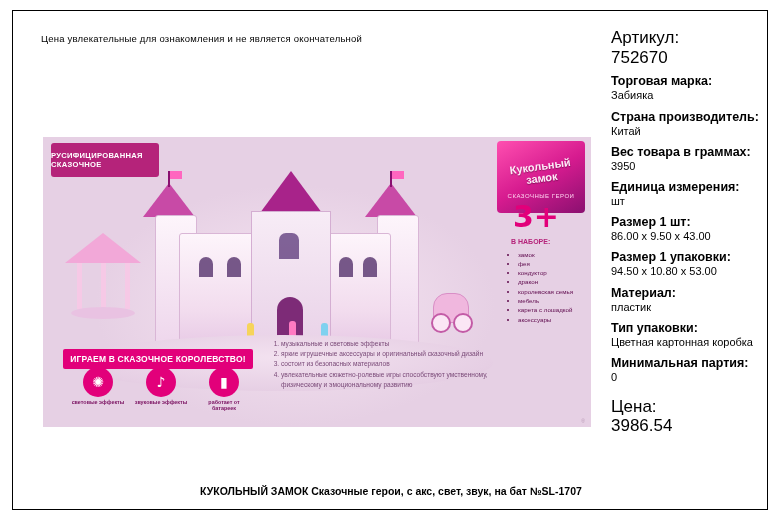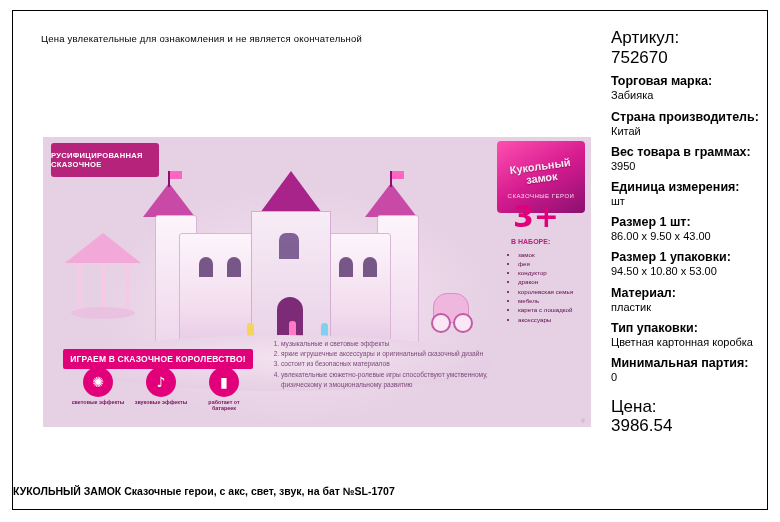--- a/index.html
+++ b/index.html
@@ -80,21 +80,21 @@
   .price-value {
     font-size: 17px;
     line-height: 1.1;
   }
   
   .caption {
     position: absolute;
     left: 0;
     top: 474px;
     width: 756px;
-    text-align: left;
+    text-align: center;
     font-size: 10.5px;
     font-weight: bold;
     color: #000000;
   }
   
   .product-image {
     position: absolute;
     left: 30px;
     top: 126px;
     width: 548px;

